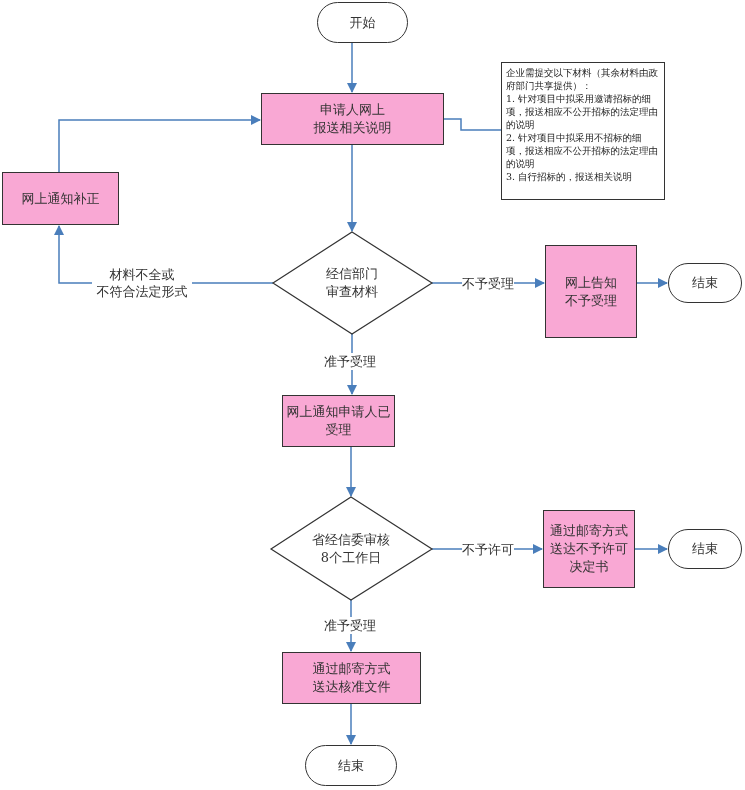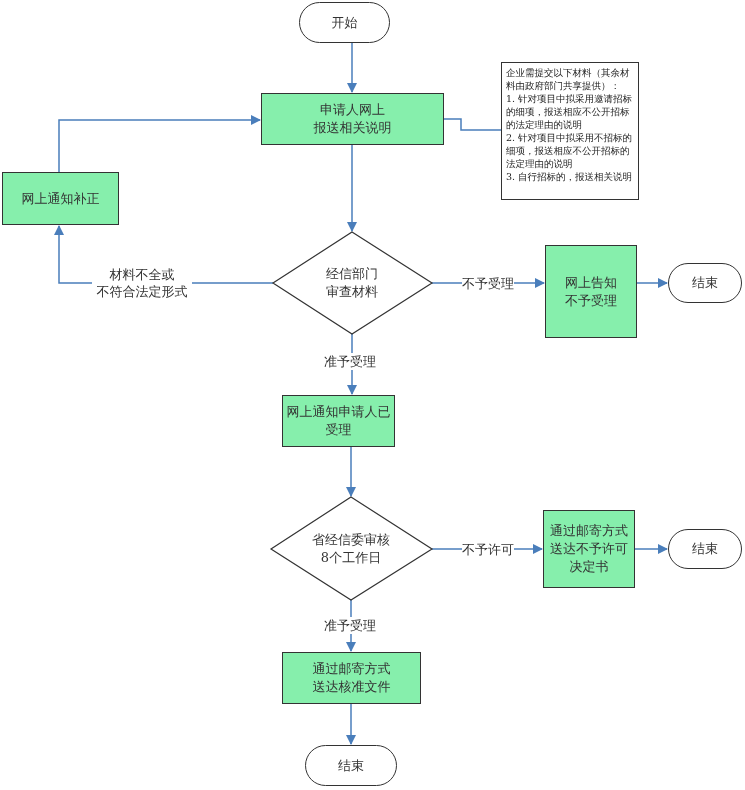--- a/index.html
+++ b/index.html
@@ -1,25 +1,25 @@
 <!DOCTYPE html>
 <html><head>
 <meta charset="utf-8">
 <style>
   html, body { margin: 0; padding: 0; background: #ffffff; }
   body { width: 745px; height: 790px; position: relative; overflow: hidden;
          font-family: "DejaVu Serif", "Liberation Serif", serif; color: #333; }
   svg { position: absolute; left: 0; top: 0; }
   .node { position: absolute; display: flex; align-items: center; justify-content: center;
           text-align: center; font-size: 13px; line-height: 18px; box-sizing: border-box; color: #333; }
-  .box { border: 1.5px solid #333; background: #86efac; }
+  .box { border: 1.5px solid #333; background: #f9a8d4; }
   .terminal { border: 1px solid #333; border-radius: 22px; background: #fff; }
   .plain { background: transparent; }
   .label { position: absolute; font-size: 13px; line-height: 17px; text-align: center; background: #fff; color: #333; white-space: nowrap; }
-  .note { position: absolute; left: 501px; top: 62px; width: 138px; height: 138px; box-sizing: border-box;
+  .note { position: absolute; left: 501px; top: 62px; width: 164px; height: 138px; box-sizing: border-box;
           border: 1.5px solid #333; background: #fff; font-size: 9.5px; line-height: 13px; padding: 3px 4px; color: #222; }
   .note div { margin: 0; }
 </style>
 </head>
 <body>
 
 <svg width="745" height="790">
   <defs>
     <marker id="arrow" markerWidth="10" markerHeight="10" refX="9" refY="5" orient="auto" markerUnits="userSpaceOnUse">
       <path d="M0,0 L10,5 L0,10 Z" fill="#4a7ebb"></path>
@@ -37,21 +37,21 @@
     <line x1="351" y1="447" x2="351" y2="496" marker-end="url(#arrow)"></line>
     <line x1="432" y1="549" x2="542" y2="549" marker-end="url(#arrow)"></line>
     <line x1="635" y1="549" x2="667" y2="549" marker-end="url(#arrow)"></line>
     <line x1="351" y1="600" x2="351" y2="651" marker-end="url(#arrow)"></line>
     <line x1="351" y1="704" x2="351" y2="744" marker-end="url(#arrow)"></line>
   </g>
   <polygon points="352,232 432,283 352,334 273,283" fill="#fff" stroke="#333" stroke-width="1.2"></polygon>
   <polygon points="351,497 432,549 351,600 271,549" fill="#fff" stroke="#333" stroke-width="1.2"></polygon>
 </svg>
 
-<div class="node terminal" style="left:299px;top:2px;width:91px;height:41px;">
+<div class="node terminal" style="left:317px;top:2px;width:91px;height:41px;">
   <span>开始</span>
 </div>
 
 <div class="node box" style="left:261px;top:93px;width:183px;height:52px;flex-direction:column;">
   <span>申请人网上</span>
   <span>报送相关说明</span>
 </div>
 
 <div class="note">
   <div>企业需提交以下材料（其余材料由政府部门共享提供）：</div>

